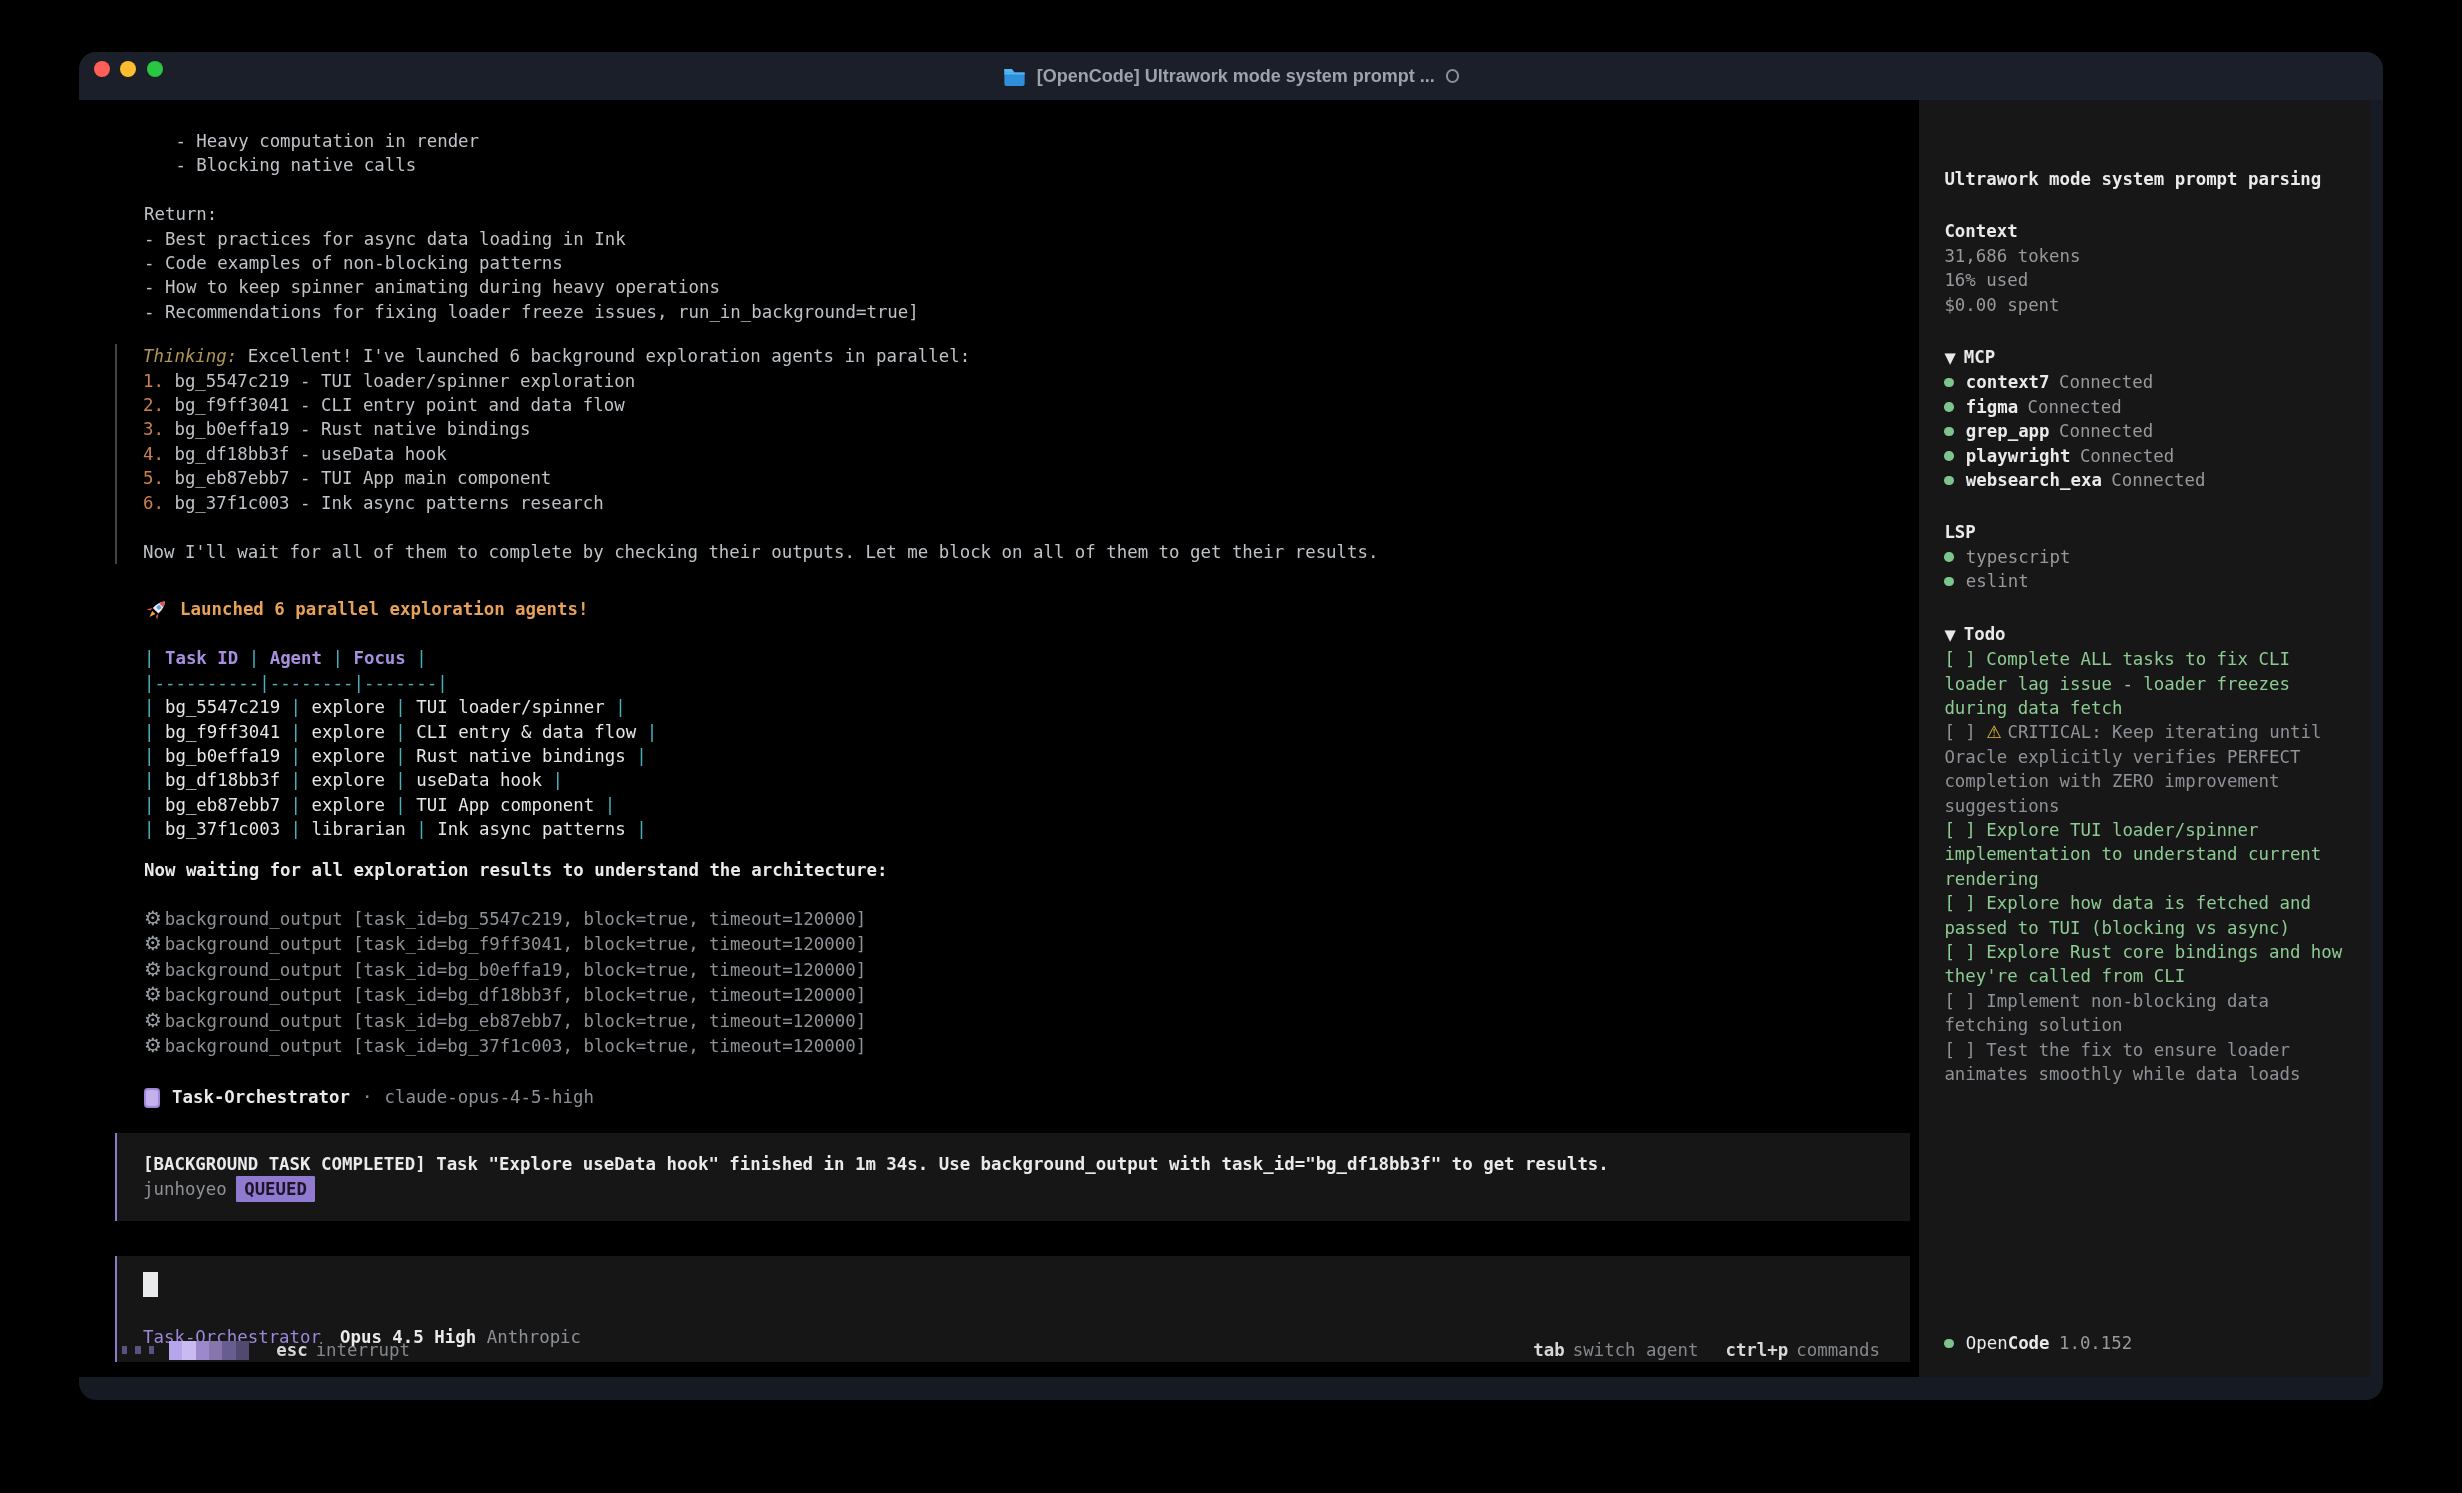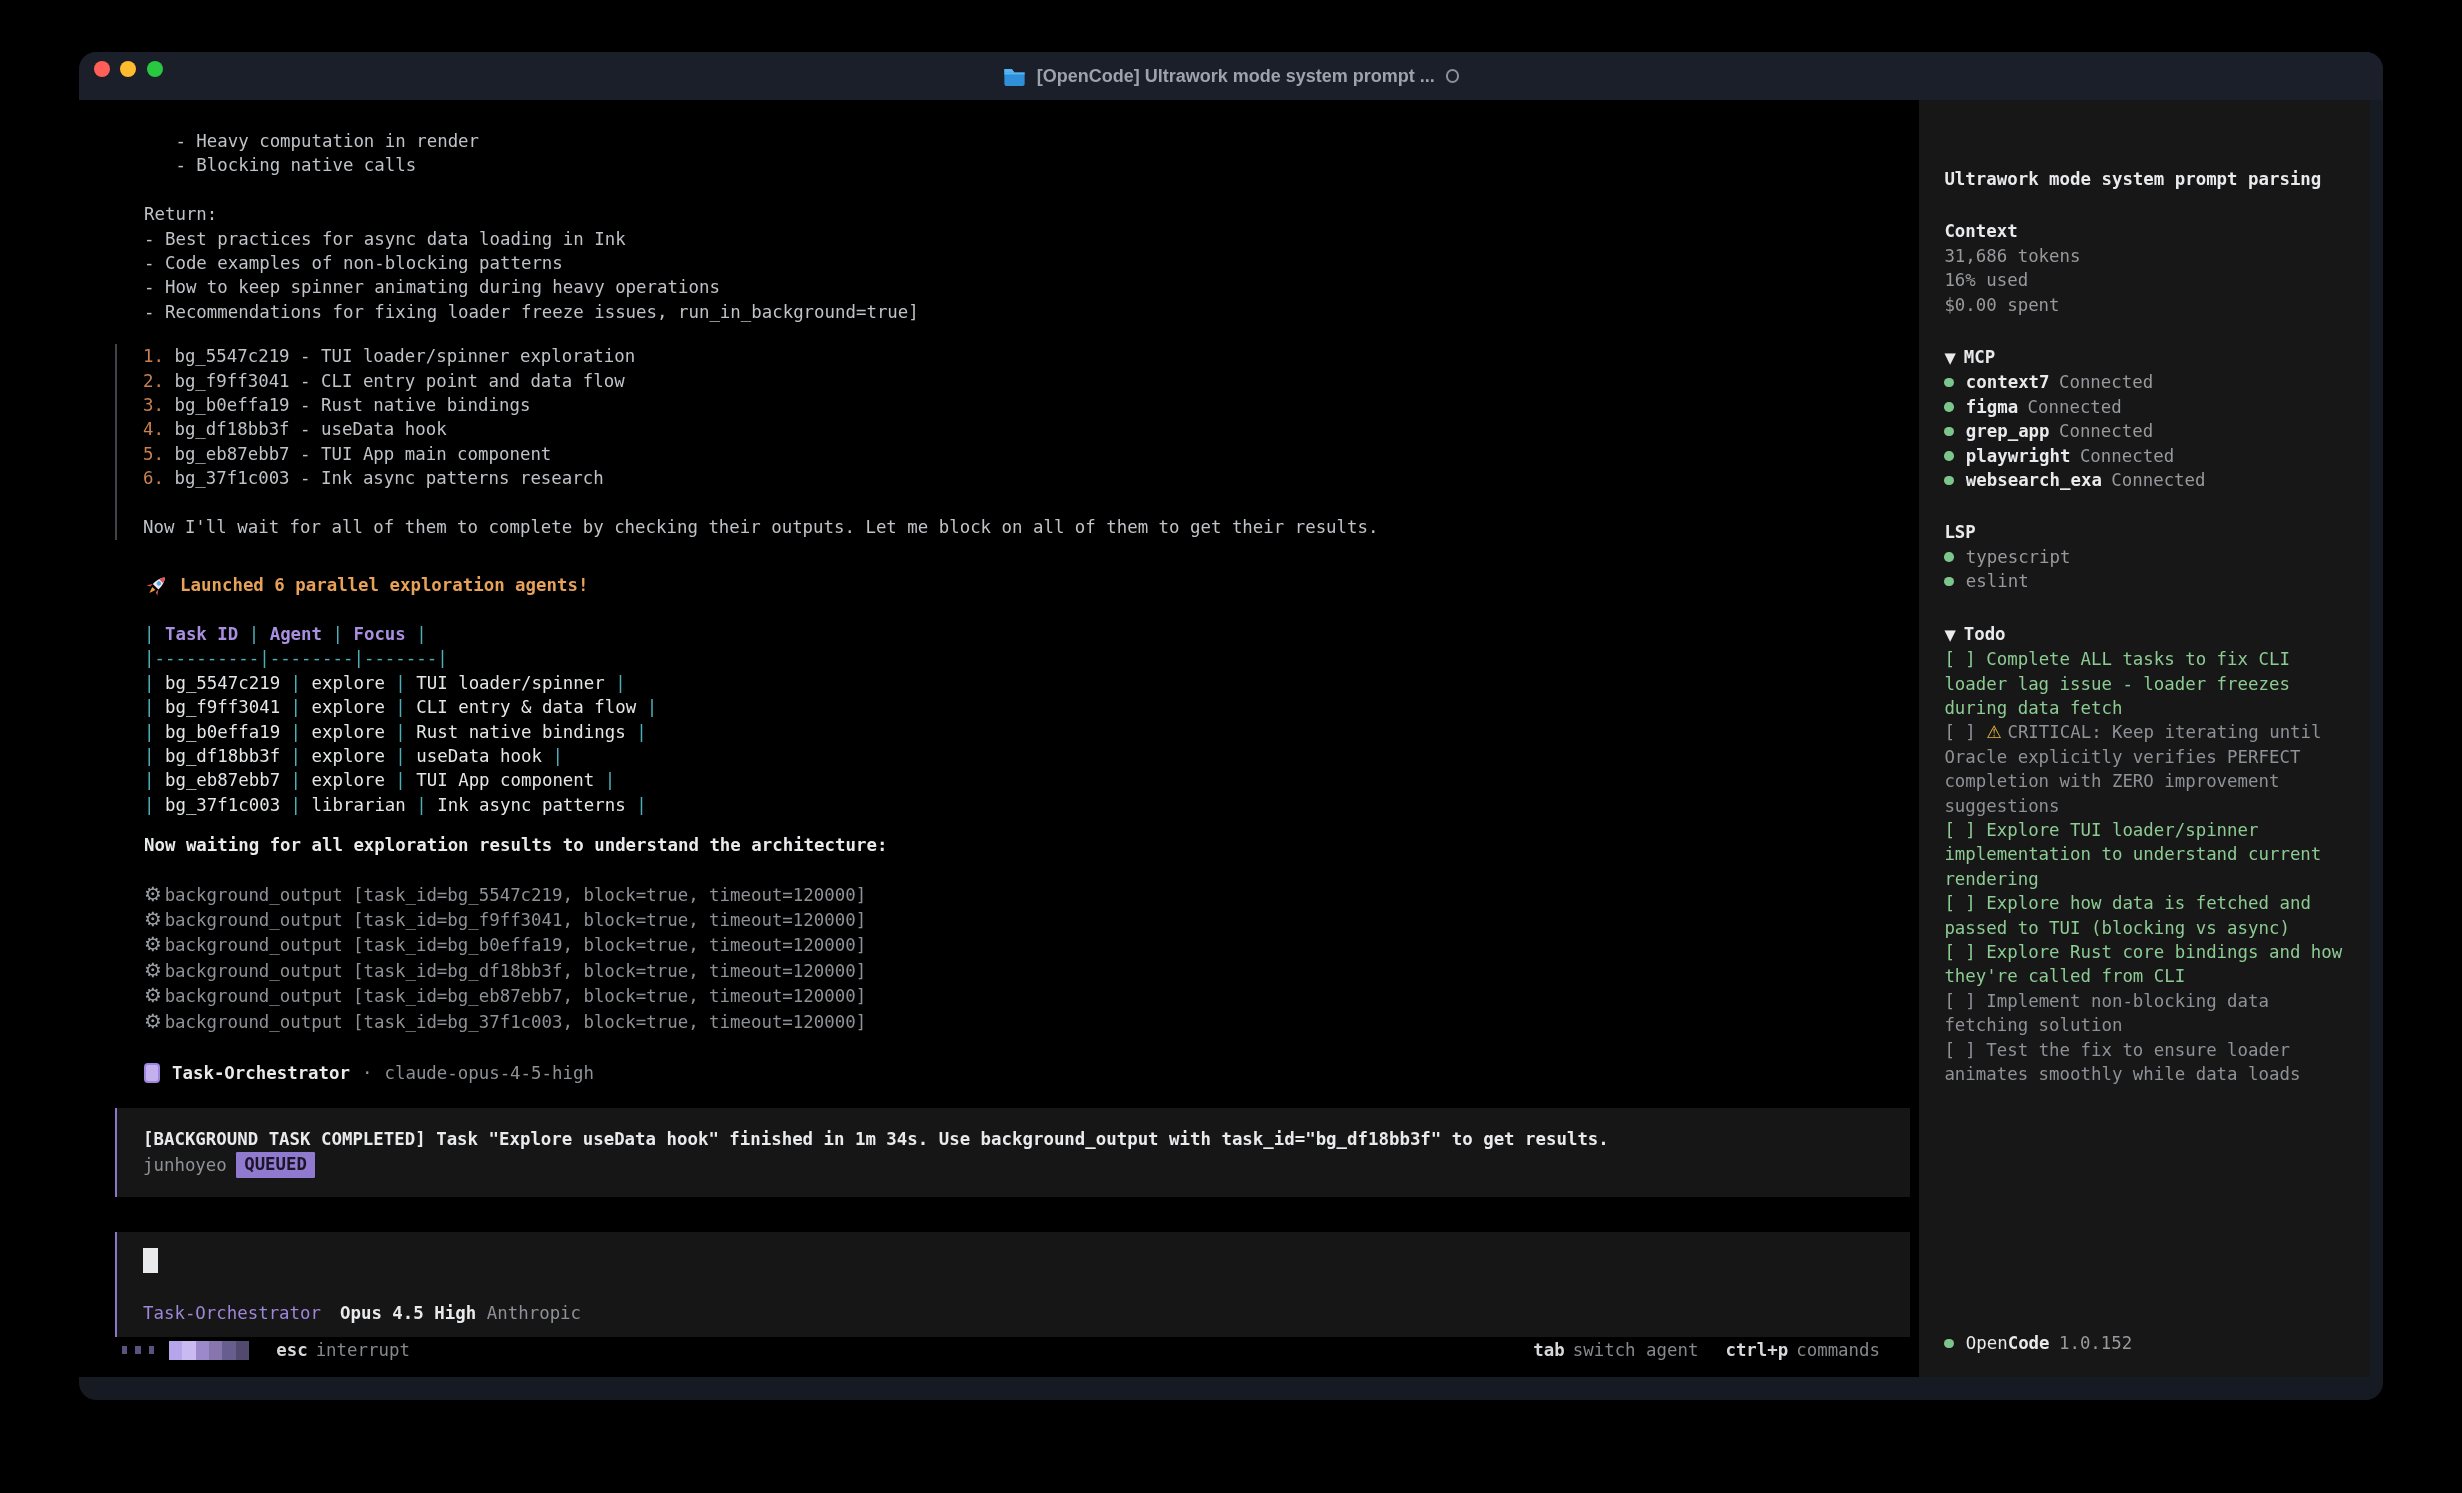--- a/index.html
+++ b/index.html
@@ -147,20 +147,21 @@
             <div class="tline">   - Blocking native calls</div>
             <div class="tline">&nbsp;</div>
             <div class="tline">Return:</div>
             <div class="tline">- Best practices for async data loading in Ink</div>
             <div class="tline">- Code examples of non-blocking patterns</div>
             <div class="tline">- How to keep spinner animating during heavy operations</div>
             <div class="tline">- Recommendations for fixing loader freeze issues, run_in_background=true]</div>
           </div>
 
         <div class="thinking-block">
+          <div class="tline"><span class="think-label">Thinking:</span><span> </span><span>Excellent! I've launched 6 background exploration agents in parallel:</span></div>
           <div id="think-items">
               <div class="tline"><span class="tnum">1. </span><span>bg_5547c219 - TUI loader/spinner exploration</span></div>
               <div class="tline"><span class="tnum">2. </span><span>bg_f9ff3041 - CLI entry point and data flow</span></div>
               <div class="tline"><span class="tnum">3. </span><span>bg_b0effa19 - Rust native bindings</span></div>
               <div class="tline"><span class="tnum">4. </span><span>bg_df18bb3f - useData hook</span></div>
               <div class="tline"><span class="tnum">5. </span><span>bg_eb87ebb7 - TUI App main component</span></div>
               <div class="tline"><span class="tnum">6. </span><span>bg_37f1c003 - Ink async patterns research</span></div>
             </div>
           <div class="tline">&nbsp;</div>
           <div class="tline">Now I'll wait for all of them to complete by checking their outputs. Let me block on all of them to get their results.</div>

